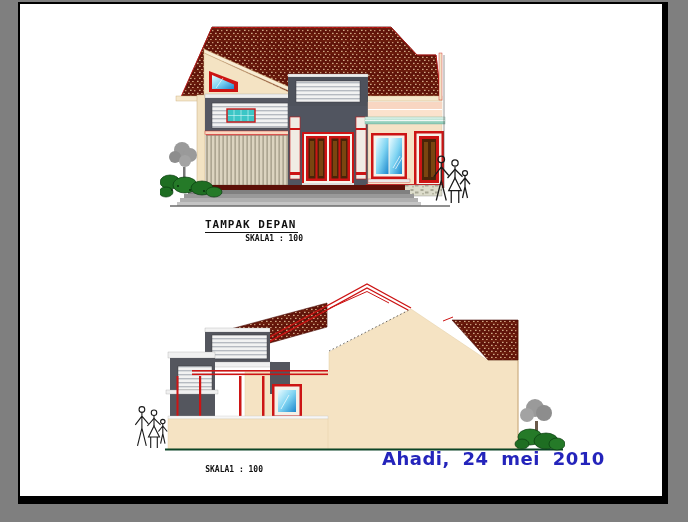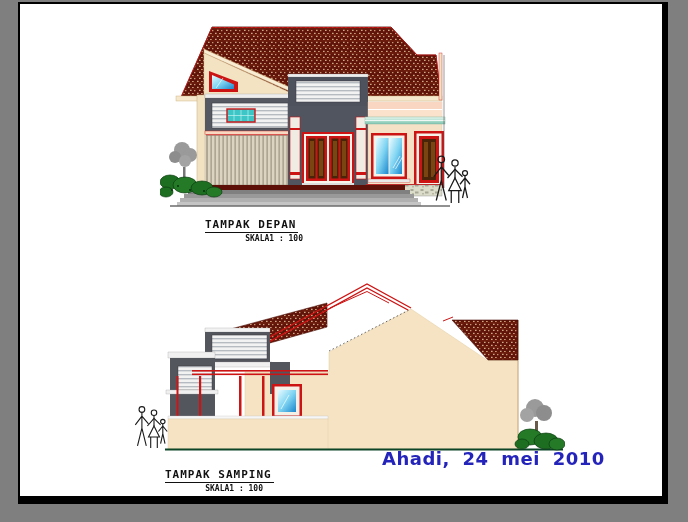--- a/index.html
+++ b/index.html
@@ -315,21 +315,20 @@
           <rect x="405" y="149" width="3" height="14" fill="#6a5a4a"></rect>
           <ellipse cx="400" cy="165" rx="12" ry="8" fill="#257a28" stroke="#0a3c10" stroke-width="0.7"></ellipse>
           <ellipse cx="416" cy="169" rx="12" ry="8" fill="#1e6e22" stroke="#0a3c10" stroke-width="0.7"></ellipse>
           <ellipse cx="427" cy="172" rx="8" ry="6" fill="#257a28" stroke="#0a3c10" stroke-width="0.7"></ellipse>
           <ellipse cx="392" cy="172" rx="7" ry="5" fill="#1e6e22" stroke="#0a3c10" stroke-width="0.7"></ellipse>
         </g>
       </svg>
     </div>
 
     <div class="titleblock" style="left:145px;top:460px;">
-      <div class="dtitle">TAMPAK SAMPING</div>
       <div class="dscale">
         <span>SKALA</span>
         <span>1 : 100</span>
       </div>
     </div>
 
     <div id="signature">Ahadi, 24 mei 2010</div>
 
   </div>
 </div>

